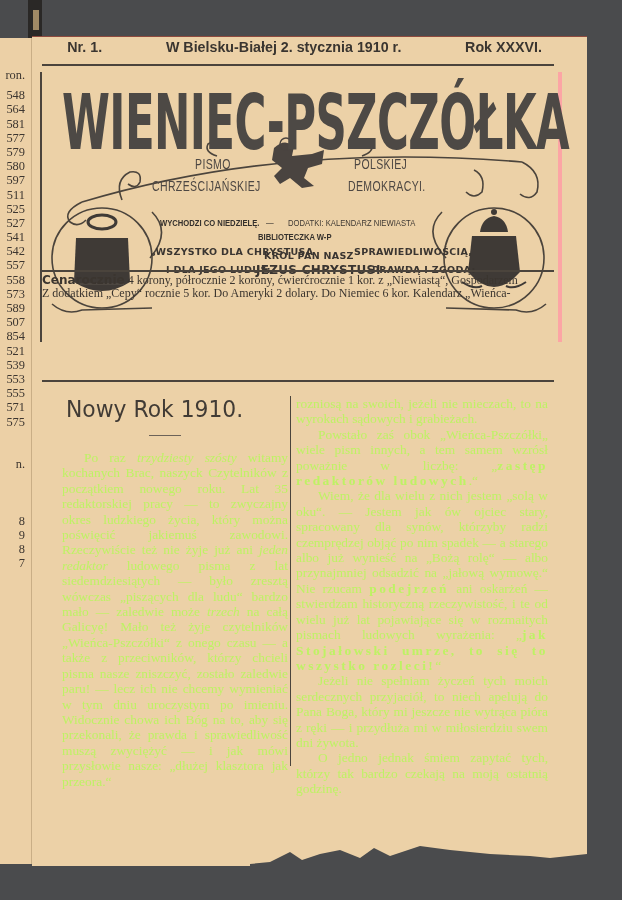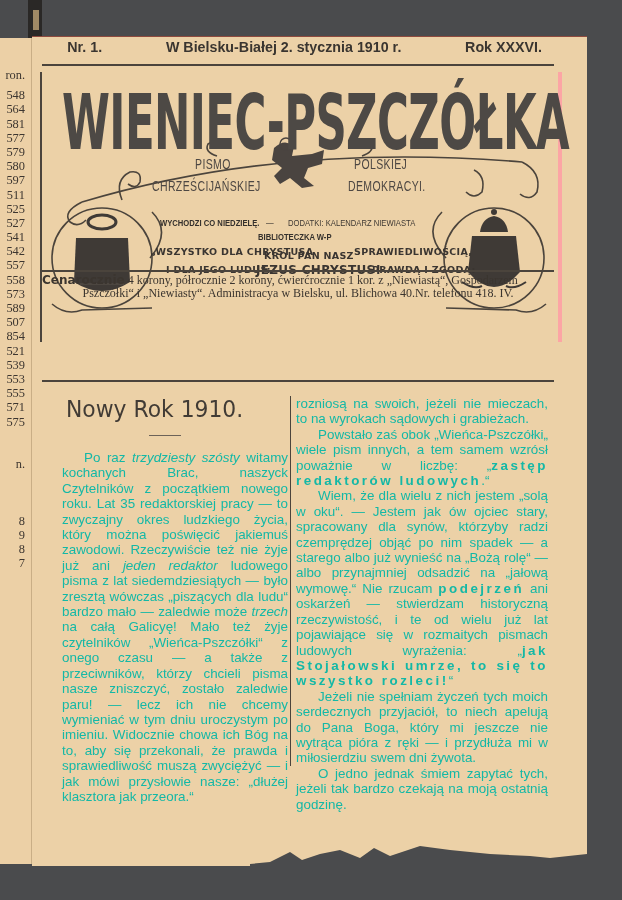--- a/index.html
+++ b/index.html
@@ -60,21 +60,21 @@
   .price-block {
     position: absolute; left: 42px; top: 270px; width: 512px; height: 40px;
     border-top: 2px solid #4b443c;
     font-family: "Liberation Serif", serif; font-size: 12px; color: #3b352f; line-height: 12.5px; text-align: center;
     padding-top: 2px;
   }
   .price-block b { font-family: "DejaVu Sans", sans-serif; font-size: 12px; }
   .rule-bottom { position: absolute; left: 42px; top: 344px; width: 512px; height: 2px; background: #4b443c; }
 
   .col {
-    position: absolute; font-family: Liberation Sans, sans-serif; font-size: 13.4px; line-height: 15.4px; color: #14b8a6;
+    position: absolute; font-family: Liberation Serif, serif; font-size: 13.4px; line-height: 15.4px; color: #bef264;
     text-align: justify;
   }
   .col p { margin: 0; }
   .col .indent { text-indent: 22px; }
   .col .gap { }
   .col i { font-style: italic; }
   .col .spaced { letter-spacing: 2.5px; font-weight: bold; }
   .col-left { left: 62px; top: 450px; width: 226px; }
   .col-right { left: 296px; top: 396px; width: 252px; }
   .col-divider { position: absolute; left: 290px; top: 396px; width: 1px; height: 370px; background: #4b443c; }
@@ -193,34 +193,34 @@
   <div class="slogan" style="left:108px;top:174px">„WSZYSTKO DLA CHRYSTUSA</div>
   <div class="slogan" style="left:222px;top:178px">KRÓL PAN NASZ</div>
   <div class="slogan" style="left:312px;top:174px">SPRAWIEDLIWOŚCIĄ,</div>
   <div class="slogan" style="left:124px;top:192px">I DLA JEGO LUDU“:</div>
   <div class="slogan big" style="left:214px;top:191px">JEZUS CHRYSTUS!</div>
   <div class="slogan" style="left:330px;top:192px">PRAWDĄ I ZGODĄ:</div>
 </div>
 
 <div class="price-block">
   <div style="text-align:left;white-space:nowrap"><b>Cenarocznie</b> <span>4 korony, półrocznie 2 korony, ćwierćrocznie 1 kor. z „Niewiastą“, Gospodarzem</span></div>
-  <div style="white-space:nowrap">Pszczółki“ i „Niewiasty“. Administracya w Bielsku, ul. Blichowa 40.Nr. telefonu 418. IV.</div>
+  <div style="text-align:left;white-space:nowrap">Z dodatkiem „Cepy“ rocznie 5 kor. Do Ameryki 2 dolary.   Do Niemiec 6 kor. Kalendarz „Wieńca-</div>
 </div>
 <div class="rule-bottom" style="top:380px;"></div>
 
 <div class="article-title">Nowy Rok 1910.</div>
 <div class="title-rule"></div>
 
 <div class="col col-left" id="col-left">
     <p class="indent"><span>Po raz </span><i>trzydziesty szósty</i><span> witamy kochanych Brac, naszyck Czytelników z początkiem nowego roku. Lat 35 redaktorskiej pracy — to zwyczajny okres ludzkiego życia, który można poświęcić jakiemuś zawodowi. Rzeczywiście też nie żyje już ani </span><i>jeden redaktor</i><span> ludowego pisma z lat siedemdziesiątych — było zresztą wówczas „piszących dla ludu“ bardzo mało — zaledwie może </span><i>trzech</i><span> na całą Galicyę! Mało też żyje czytelników „Wieńca-Pszczółki“ z onego czasu — a także z przeciwników, którzy chcieli pisma nasze zniszczyć, zostało zaledwie paru! — lecz ich nie chcemy wymieniać w tym dniu uroczystym po imieniu. Widocznie chowa ich Bóg na to, aby się przekonali, że prawda i sprawiedliwość muszą zwyciężyć — i jak mówi przysłowie nasze: „dłużej klasztora jak przeora.“</span></p>
   </div>
 <div class="col-divider"></div>
 <div class="col col-right" id="col-right">
     <p><span>rozniosą na swoich, jeżeli nie mieczach, to na wyrokach sądowych i grabieżach.</span></p>
     <p class="indent gap"><span>Powstało zaś obok „Wieńca-Pszczółki„ wiele pism innych, a tem samem wzrósł poważnie w liczbę: „</span><span class="spaced">zastęp redaktorów ludowych</span><span>.“</span></p>
     <p class="indent gap"><span>Wiem, że dla wielu z nich jestem „solą w oku“. — Jestem jak ów ojciec stary, spracowany dla synów, którzyby radzi czemprędzej objąć po nim spadek — a starego albo już wynieść na „Bożą rolę“ — albo przynajmniej odsadzić na „jałową wymowę.“ Nie rzucam </span><span class="spaced">podejrzeń</span><span> ani oskarżeń — stwierdzam historyczną rzeczywistość, i te od wielu już lat pojawiające się w rozmaitych pismach ludowych wyrażenia: „</span><span class="spaced">jak Stojałowski umrze, to się to wszystko rozleci!</span><span>“</span></p>
     <p class="indent gap"><span>Jeżeli nie spełniam życzeń tych moich serdecznych przyjaciół, to niech apelują do Pana Boga, który mi jeszcze nie wytrąca pióra z ręki — i przydłuża mi w miłosierdziu swem dni żywota.</span></p>
-    <p class="indent gap"><span>O jedno jednak śmiem zapytać tych, jeżeli tak bardzo czekają na moją ostatnią godzinę.</span></p>
+    <p class="indent gap"><span>O jedno jednak śmiem zapytać tych, którzy tak bardzo czekają na moją ostatnią godzinę.</span></p>
   </div>
 
 <svg class="torn" width="340" height="40">
   <path d="M0 24 L 20 22 L 40 12 L 52 20 L 70 14 L 90 10 L 110 18 L 124 8 L 140 16 L 170 6 L 200 10 L 240 14 L 280 16 L 300 18 L 337 14 L 337 40 L 0 40 Z" fill="#4a4b4d"></path>
 </svg>
 
 </body></html>

